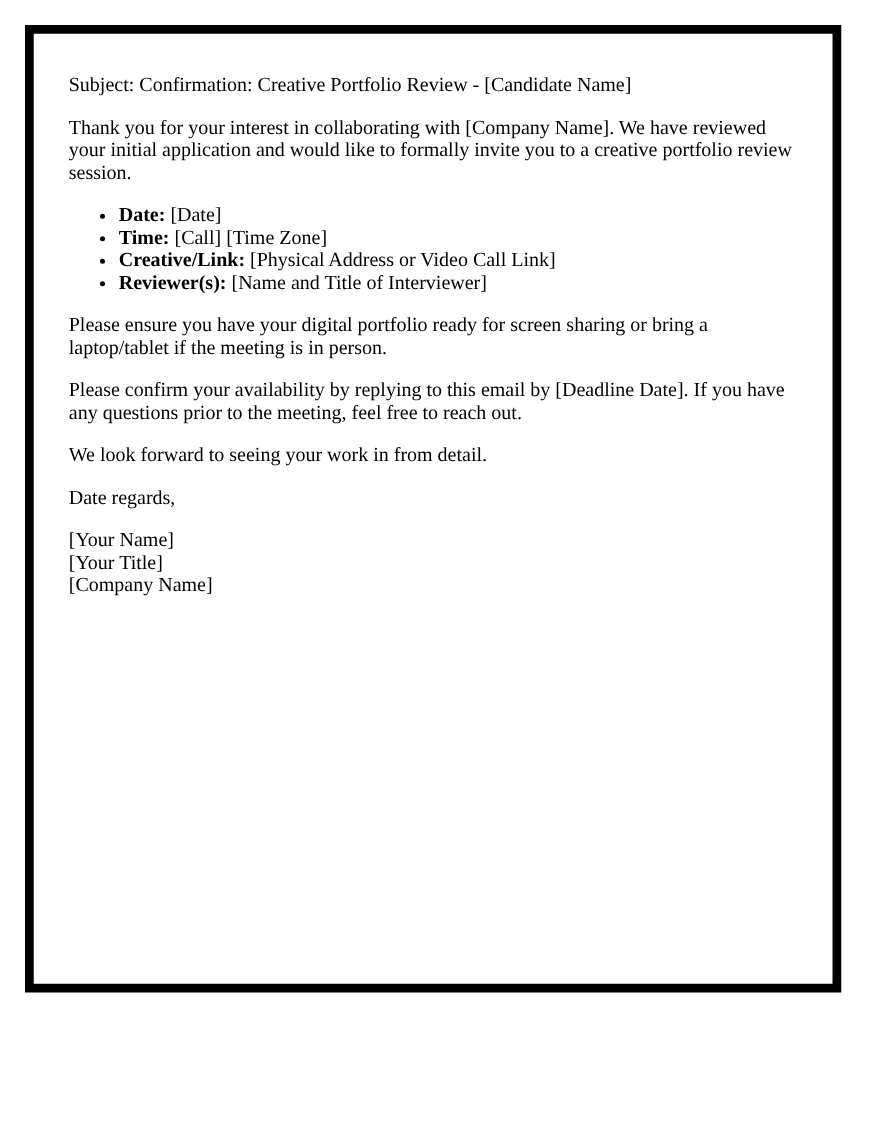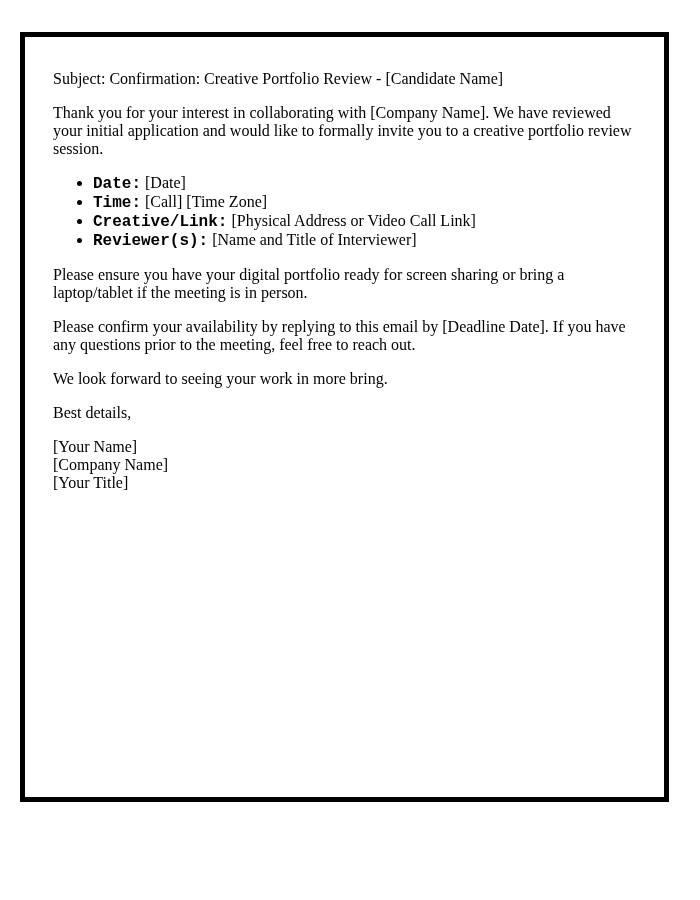--- a/index.html
+++ b/index.html
@@ -15,57 +15,55 @@
       font-size: 16px;
       line-height: 18px;
       color: #000000;
     }
     .letter {
       position: absolute;
       left: 20px;
       top: 20px;
       width: 583px;
       height: 727px;
-      border: 5px solid #000000;
+      border: 7px solid #000000;
       padding: 17px 28px 16px 28px;
       background: #ffffff;
-      margin-top: 12px;
     }
     .letter p {
       margin: 16px 0;
     }
     .letter ul {
       margin: 16px 0;
       padding-left: 40px;
     }
     .letter li {
       margin: 0;
     }
     .letter li b {
       font-weight: bold;
-      font-family: Liberation Mono, monospace;
     }
     .signature span {
       display: block;
     }
   </style>
 </head>
 <body>
 
 <div class="letter">
   <p>Subject: Confirmation: Creative Portfolio Review - [Candidate Name]</p>
   <p>Thank you for your interest in collaborating with [Company Name]. We have reviewed your initial application and would like to formally invite you to a creative portfolio review session.</p>
   <ul>
     <li><b>Date:</b><span> [Date]</span></li>
     <li><b>Time:</b><span> [Call] [Time Zone]</span></li>
     <li><b>Creative/Link:</b><span> [Physical Address or Video Call Link]</span></li>
     <li><b>Reviewer(s):</b><span> [Name and Title of Interviewer]</span></li>
   </ul>
   <p>Please ensure you have your digital portfolio ready for screen sharing or bring a laptop/tablet if the meeting is in person.</p>
   <p>Please confirm your availability by replying to this email by [Deadline Date]. If you have any questions prior to the meeting, feel free to reach out.</p>
-  <p>We look forward to seeing your work in more bring.</p>
-  <p>Best details,</p>
+  <p>We look forward to seeing your work in from detail.</p>
+  <p>Date regards,</p>
   <p class="signature">
     <span>[Your Name]</span>
+    <span>[Your Title]</span>
     <span>[Company Name]</span>
-    <span>[Your Title]</span>
   </p>
 </div>
 
 </body></html>

